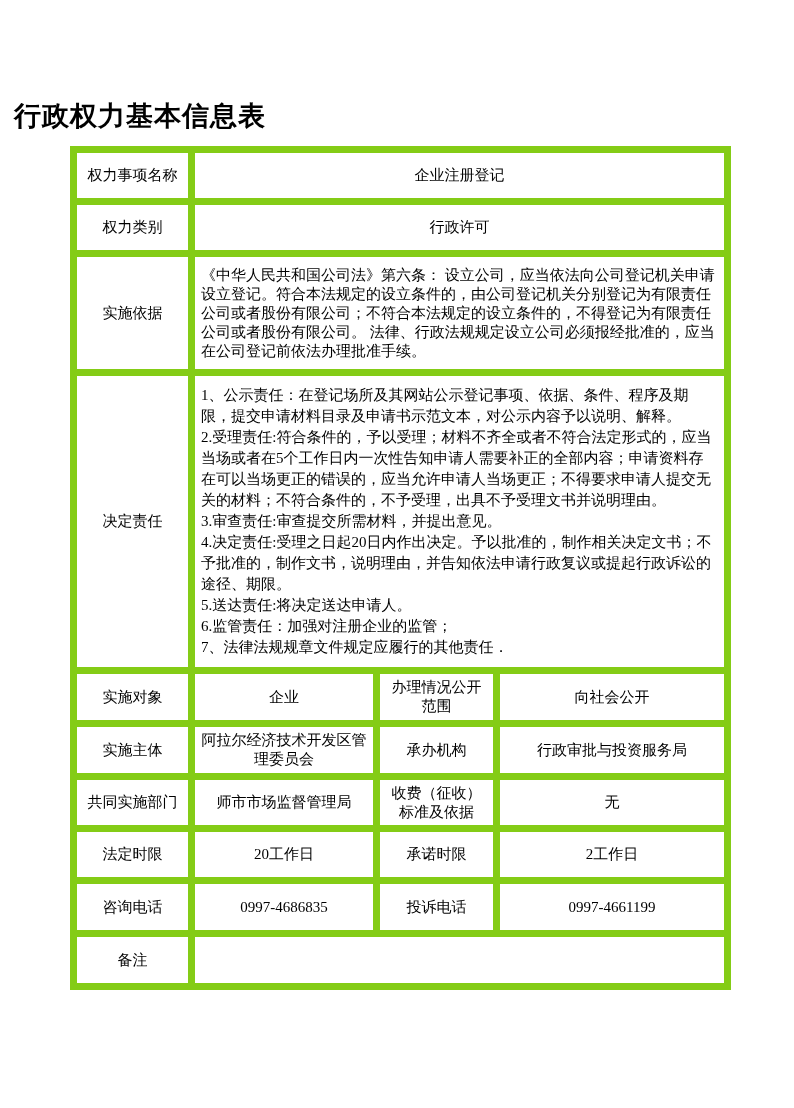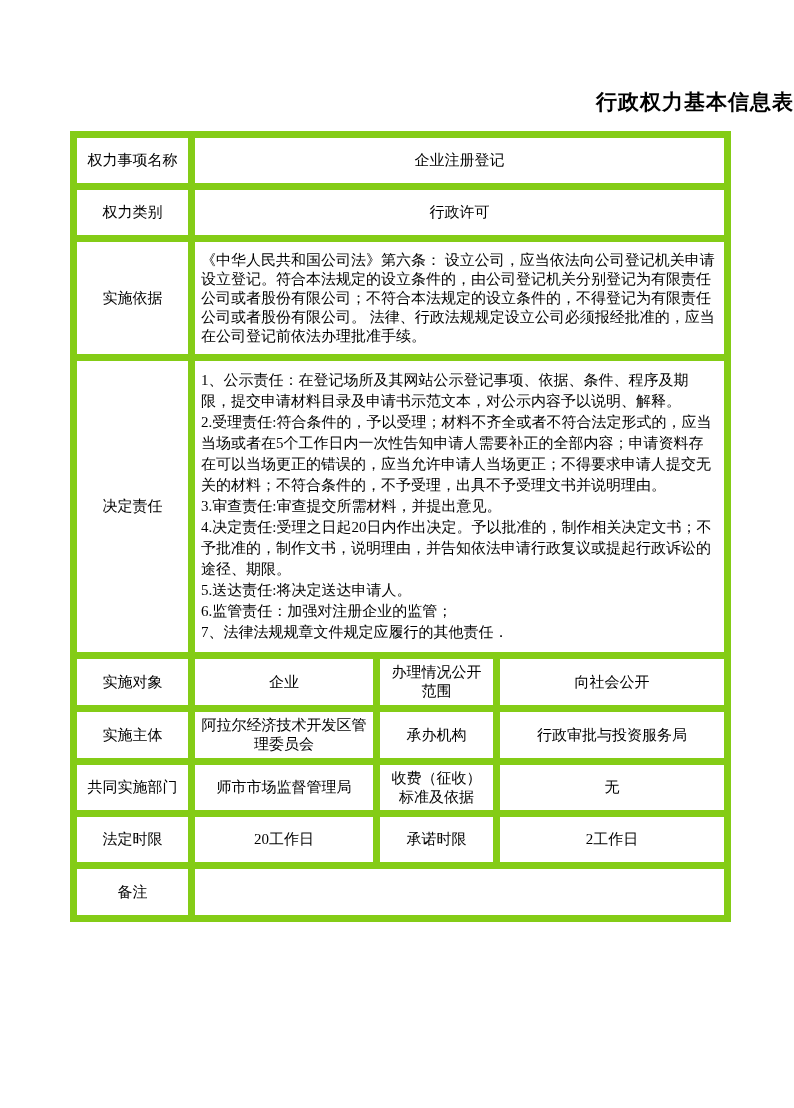--- a/index.html
+++ b/index.html
@@ -14,23 +14,23 @@
     color: #000000;
     overflow: hidden;
   }
   .page {
     width: 794px;
     height: 1108px;
     box-sizing: border-box;
     padding-top: 86px;
   }
   .doc-title {
-    margin: 0;
-    text-align: right;
-    font-size: 21px;
+    margin: 14px;
+    text-align: left;
+    font-size: 27px;
     line-height: 32px;
     font-weight: bold;
     letter-spacing: 1px;
   }
   table.info-table {
     border-collapse: collapse;
     table-layout: fixed;
     width: 654px;
     margin: 13px 0 0 70px;
     border: 2px solid #000000;
@@ -130,20 +130,26 @@
         <td>无</td>
       </tr>
 
       <tr class="h52">
         <td>法定时限</td>
         <td>20工作日</td>
         <td>承诺时限</td>
         <td>2工作日</td>
       </tr>
 
+      <tr class="h53">
+        <td>咨询电话</td>
+        <td>0997-4686835</td>
+        <td>投诉电话</td>
+        <td>0997-4661199</td>
+      </tr>
 
       <tr class="h53">
         <td>备注</td>
         <td colspan="3"></td>
       </tr>
 
     </tbody>
   </table>
 </div>
 

